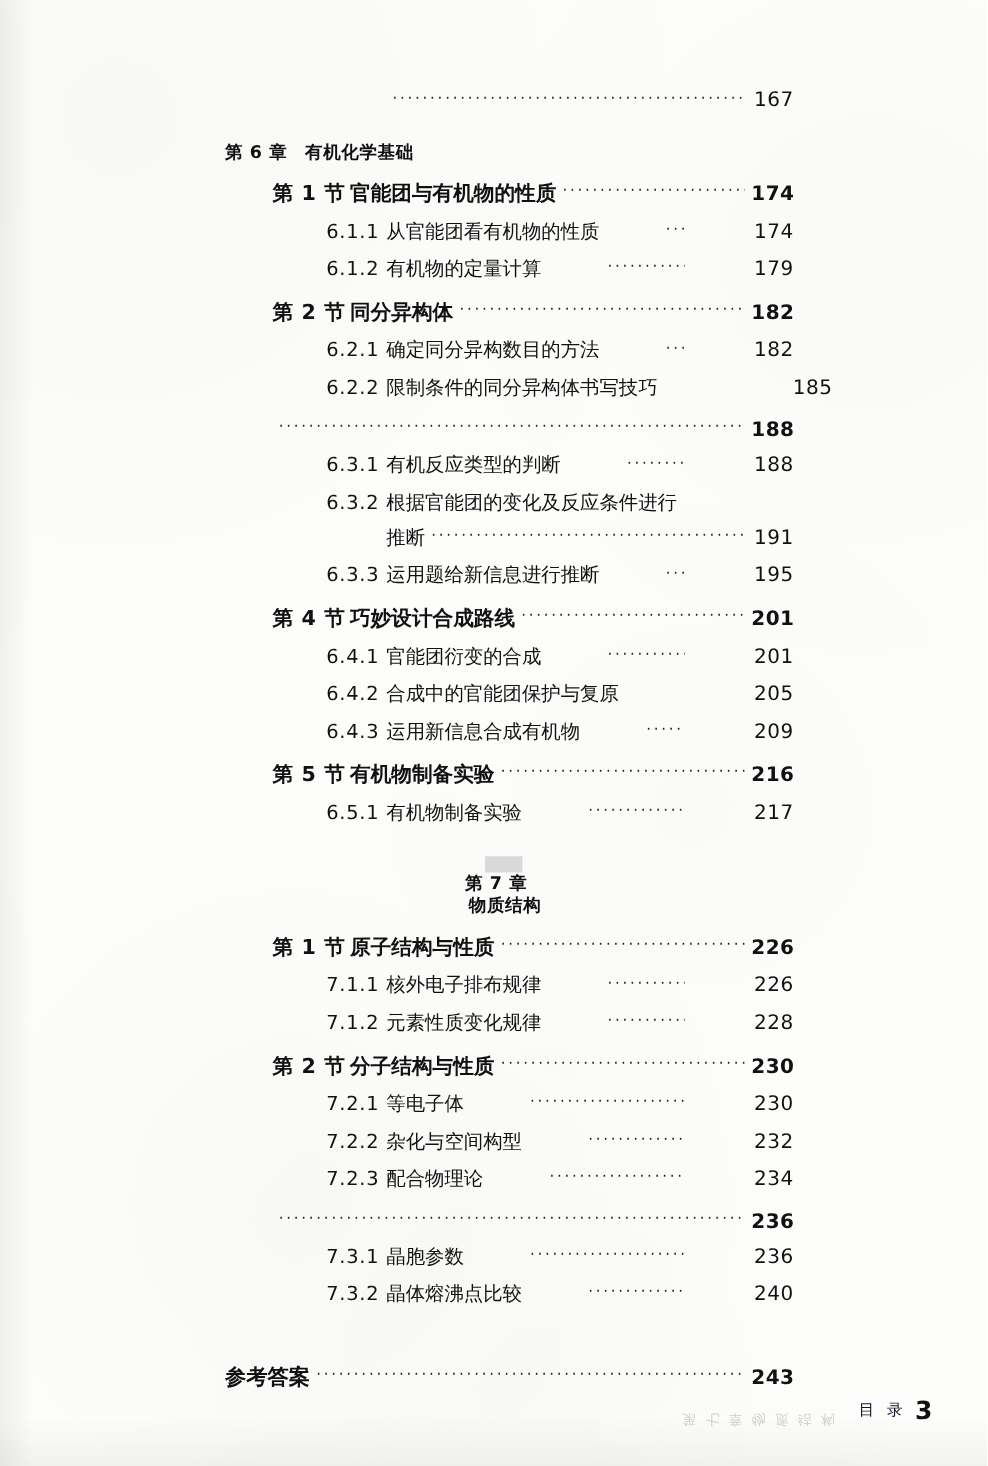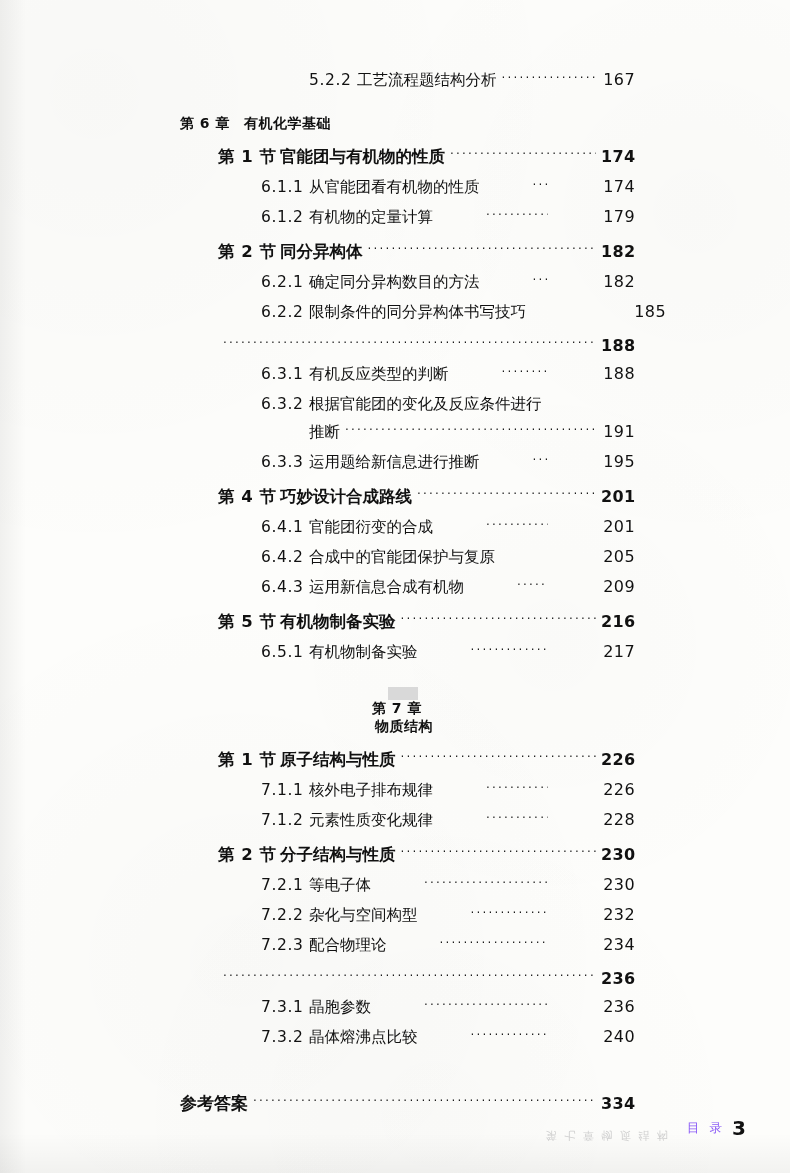--- a/index.html
+++ b/index.html
@@ -184,21 +184,21 @@
     position: absolute;
     right: 44px;
     bottom: 33px;
     display: flex;
     align-items: center;
     gap: 7px;
   }
   .footer-label {
     font-size: 12.5px;
     letter-spacing: 3px;
-    color: #8b5cf6;
+    color: #0f172a;
   }
   .footer-page {
     font-size: 20px;
     font-weight: bold;
     color: #111;
   }
   .footer-ghost {
     position: absolute;
     right: 120px;
     bottom: 30px;
@@ -212,21 +212,20 @@
 </head>
 <body>
 
 <div class="page">
   <div class="paper-noise"></div>
   <div class="edge-shade-left"></div>
   <div class="edge-shade-bottom"></div>
 
   <div class="toc" id="toc-root" style="left:180px; top:70px; width:480px;">
       <div class="row top-row">
-        <span class="label"><span class="num">5.2.2</span><span>工艺流程题结构分析</span></span>
         <span class="dots">····································································································</span>
         <span class="page-num">167</span>
       </div>
       <div class="row lv1" style="margin-left: -32px;">
         <span class="chap-spacer"></span>
         <span class="chap-no">第 6 章</span>
         <span class="chap-title">有机化学基础</span>
       </div>
       <div class="row lv2">
         <span class="label"><span class="sec">第 1 节</span><span>官能团与有机物的性质</span></span>
@@ -361,21 +360,21 @@
         <span class="page-num">236</span>
       </div>
       <div class="row lv3">
         <span class="label"><span class="num">7.3.2</span><span>晶体熔沸点比较</span></span>
         <span class="dots">····································································································</span>
         <span class="page-num">240</span>
       </div>
       <div class="row answers">
         <span class="label">参考答案</span>
         <span class="dots">····································································································</span>
-        <span class="page-num">334</span>
+        <span class="page-num">243</span>
       </div>
     </div>
 
   <div class="footer-ghost">第 七 章   物 质 结 构</div>
   <div class="footer">
     <span class="footer-label">目 录</span>
     <span class="footer-page">3</span>
   </div>
 </div>
 

